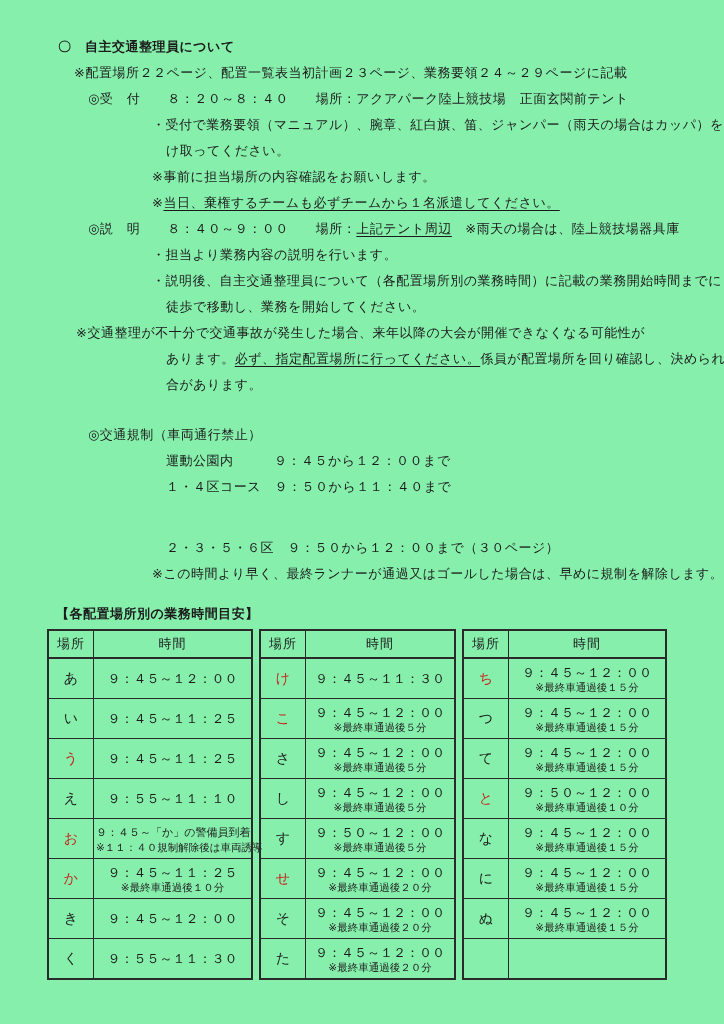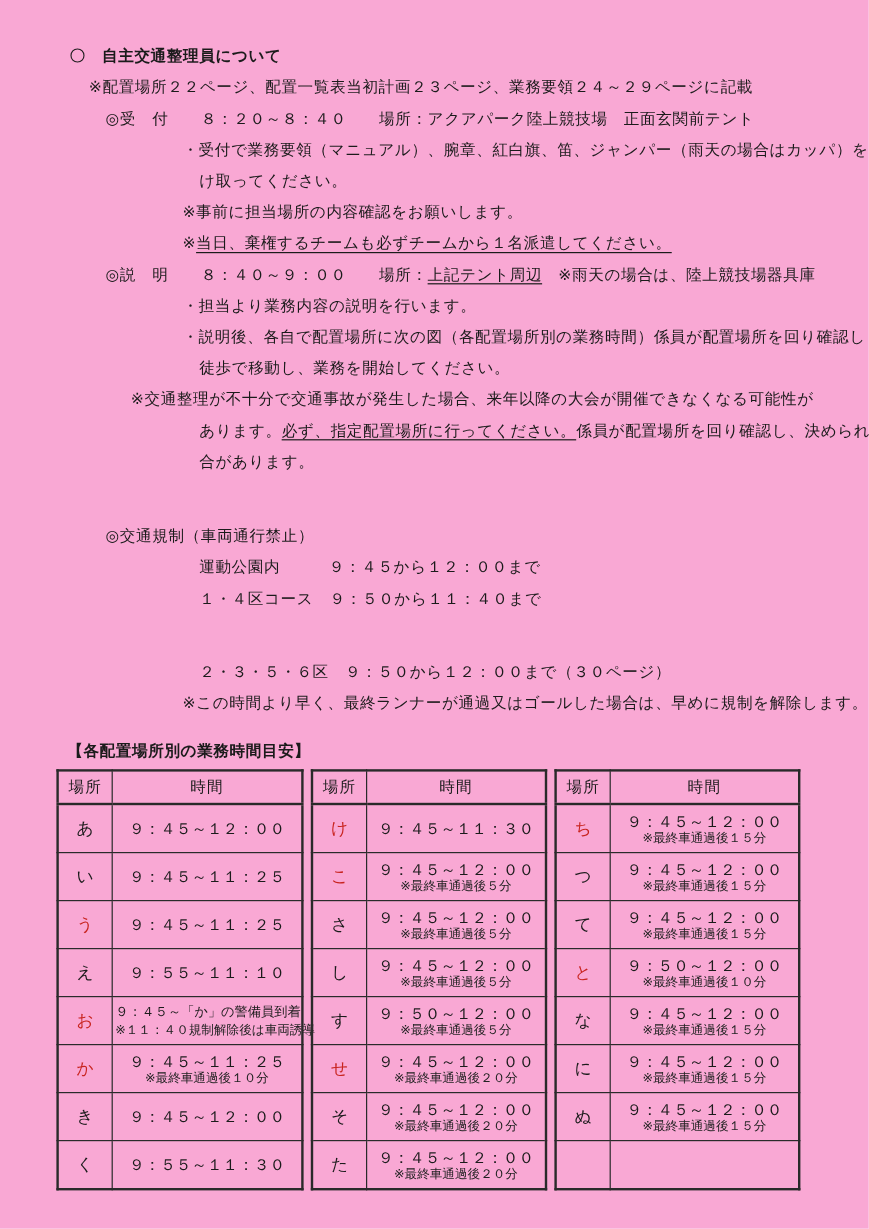--- a/index.html
+++ b/index.html
@@ -1,21 +1,21 @@
 <!DOCTYPE html>
 <html lang="ja" style="--red: #c8241f;"><head>
 <meta charset="utf-8">
 <style>
   html,body{margin:0;padding:0;}
   body{
     width:724px;height:1024px;background:#ffffff;
     font-family:"Liberation Sans","DejaVu Sans",sans-serif;
     color:#1b1b1b;overflow:hidden;
   }
-  #page{position:relative;width:724px;height:1024px;background:#f9a8d4;}
+  #page{position:relative;width:724px;height:1024px;background:#86efac;}
   
   #doc-lines{padding-top:34px;}
   .line{font-size:13px;line-height:26px;white-space:pre;letter-spacing:.5px;}
   .line.bold{font-weight:bold;}
   .seg-u{text-decoration:underline;text-underline-offset:3px;}
   
   #tables-caption{font-size:13px;font-weight:bold;margin:18px 0 6px 56px;letter-spacing:.5px;}
   #tables{display:flex;margin-left:47px;gap:6px;align-items:flex-start;}
   table.sched{border-collapse:collapse;border:2px solid #2a2a2a;table-layout:fixed;}
   table.sched th,table.sched td{border:1px solid #2a2a2a;padding:0 2px;text-align:center;vertical-align:middle;}
@@ -36,26 +36,26 @@
   <div id="doc-lines">
       <div class="line bold" style="margin-left: 58px;"><span>〇　自主交通整理員について</span></div>
       <div class="line" style="margin-left: 74px;"><span>※配置場所２２ページ、配置一覧表当初計画２３ページ、業務要領２４～２９ページに記載</span></div>
       <div class="line" style="margin-left: 88px;"><span>◎受　付　　８：２０～８：４０　　場所：アクアパーク陸上競技場　正面玄関前テント</span></div>
       <div class="line" style="margin-left: 152px;"><span>・受付で業務要領（マニュアル）、腕章、紅白旗、笛、ジャンパー（雨天の場合はカッパ）を受</span></div>
       <div class="line" style="margin-left: 166px;"><span>け取ってください。</span></div>
       <div class="line" style="margin-left: 152px;"><span>※事前に担当場所の内容確認をお願いします。</span></div>
       <div class="line" style="margin-left: 152px;"><span>※</span><span class="seg-u">当日、棄権するチームも必ずチームから１名派遣してください。</span></div>
       <div class="line" style="margin-left: 88px;"><span>◎説　明　　８：４０～９：００　　場所：</span><span class="seg-u">上記テント周辺</span><span>　※雨天の場合は、陸上競技場器具庫</span></div>
       <div class="line" style="margin-left: 152px;"><span>・担当より業務内容の説明を行います。</span></div>
-      <div class="line" style="margin-left: 152px;"><span>・説明後、各自で配置場所に次の図（各配置場所別の業務時間）係員が配置場所を回り確認し</span></div>
+      <div class="line" style="margin-left: 152px;"><span>・説明後、自主交通整理員について（各配置場所別の業務時間）に記載の業務開始時間までに</span></div>
       <div class="line" style="margin-left: 166px;"><span>徒歩で移動し、業務を開始してください。</span></div>
-      <div class="line" style="margin-left: 109px;"><span>※交通整理が不十分で交通事故が発生した場合、来年以降の大会が開催できなくなる可能性が</span></div>
+      <div class="line" style="margin-left: 76px;"><span>※交通整理が不十分で交通事故が発生した場合、来年以降の大会が開催できなくなる可能性が</span></div>
       <div class="line" style="margin-left: 166px;"><span>あります。</span><span class="seg-u">必ず、指定配置場所に行ってください。</span><span>係員が配置場所を回り確認し、決められ</span></div>
       <div class="line" style="margin-left: 166px;"><span>合があります。</span></div>
-      <div class="line" style="margin-left: 88px; margin-top: 36px;"><span>◎交通規制（車両通行禁止）</span></div>
+      <div class="line" style="margin-left: 88px; margin-top: 24px;"><span>◎交通規制（車両通行禁止）</span></div>
       <div class="line" style="margin-left: 166px;"><span>運動公園内　　　９：４５から１２：００まで</span></div>
       <div class="line" style="margin-left: 166px;"><span>１・４区コース　９：５０から１１：４０まで</span></div>
       <div class="line" style="margin-left: 166px; margin-top: 35px;"><span>２・３・５・６区　９：５０から１２：００まで（３０ページ）</span></div>
       <div class="line" style="margin-left: 152px;"><span>※この時間より早く、最終ランナーが通過又はゴールした場合は、早めに規制を解除します。</span></div>
     </div>
   <div id="tables-caption">【各配置場所別の業務時間目安】</div>
   <div id="tables">
       <table class="sched w1">
         <thead>
           <tr>

